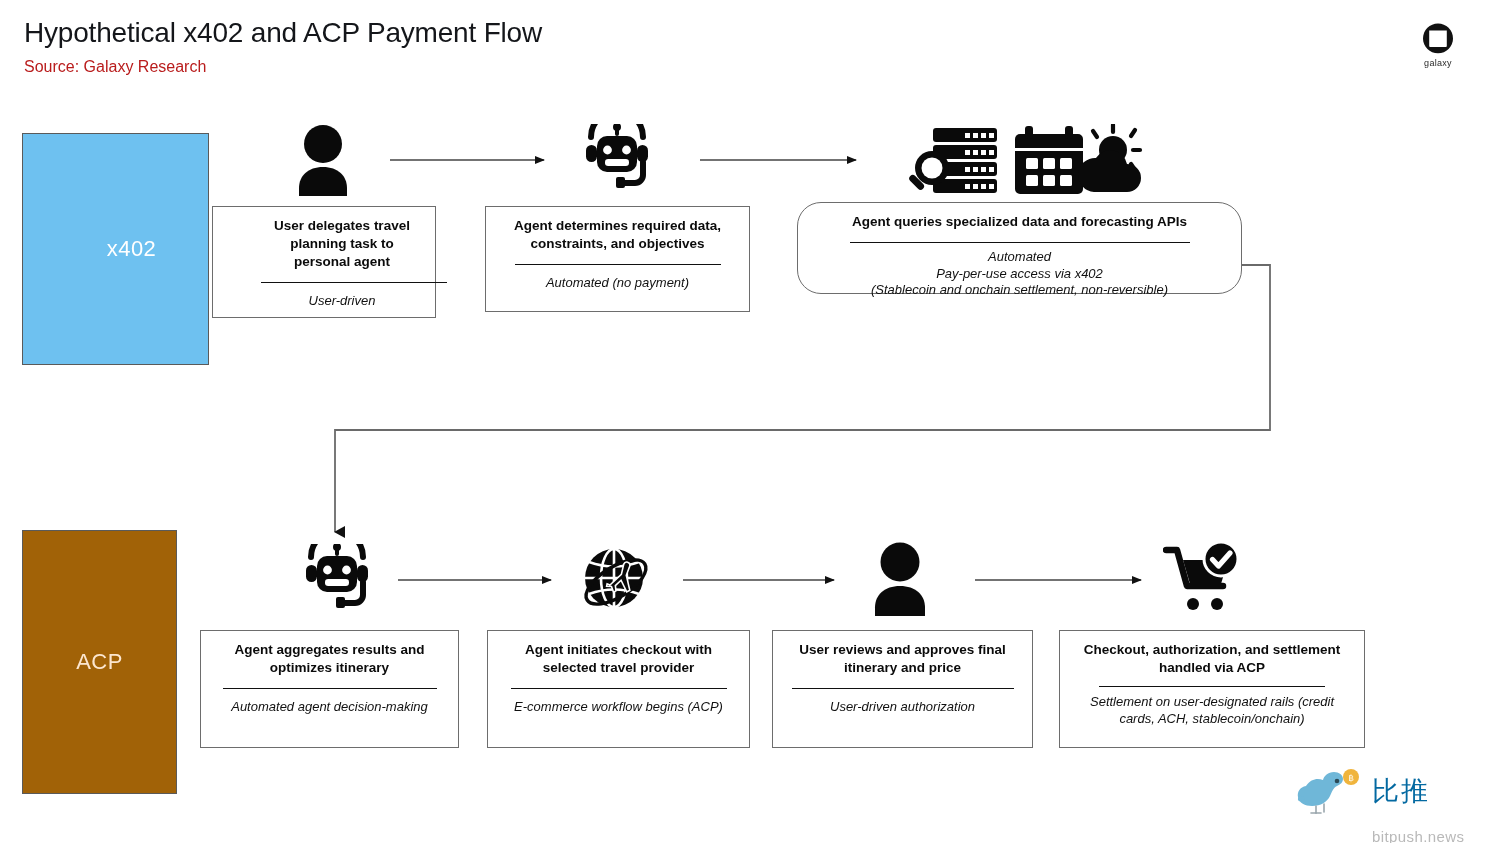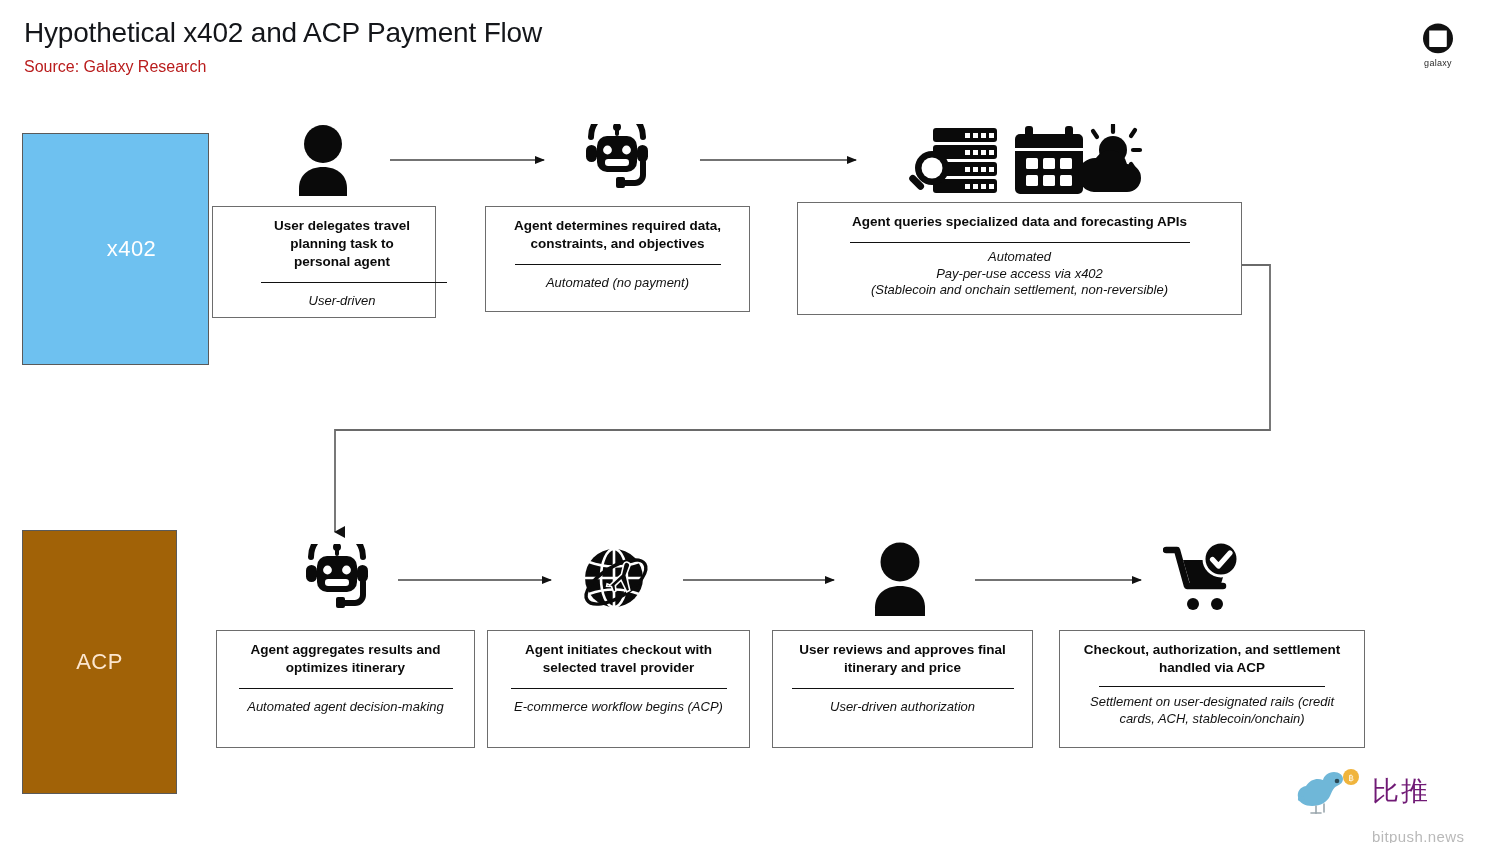--- a/index.html
+++ b/index.html
@@ -54,21 +54,21 @@
   
   .icon{display:block;}
 
   
   #connectors{left:0;top:0;width:1500px;height:843px;pointer-events:none;}
 
   
   #watermark{left:1296px;top:768px;width:200px;height:66px;}
   #watermark .wm-row{display:flex;align-items:center;gap:6px;}
   #watermark .wm-cn{
-    font-size:27px;color:#701a75;letter-spacing:2px;line-height:1;font-weight:400;
+    font-size:27px;color:#0369a1;letter-spacing:2px;line-height:1;font-weight:400;
   }
   #watermark .wm-url{
     font-size:15px;color:#b9b9b9;letter-spacing:.4px;margin-left:76px;margin-top:14px;
   }
 </style>
 </head>
 <body>
 
 <div class="abs" id="page-title">Hypothetical x402 and ACP Payment Flow</div>
 <div class="abs" id="page-subtitle">Source: Galaxy Research</div>
@@ -201,21 +201,21 @@
   <div class="rule" style="width:186px;"></div>
   <div class="sub">User-driven</div>
 </div>
 
 <div class="abs card" style="left:485px;top:206px;width:265px;height:106px;">
   <div class="title">Agent determines required data, constraints, and objectives</div>
   <div class="rule" style="width:206px;"></div>
   <div class="sub">Automated (no payment)</div>
 </div>
 
-<div class="abs card" style="left:797px;top:202px;width:445px;height:113px;">
+<div class="abs card" style="left:797px;top:202px;width:445px;height:92px;border-radius:24px;">
   <div class="title">Agent queries specialized data and forecasting APIs</div>
   <div class="rule" style="width:340px;margin-bottom:6px;"></div>
   <div class="sub" style="white-space:pre-line;line-height:1.28;">Automated
 Pay-per-use access via x402
 (Stablecoin and onchain settlement, non-reversible)</div>
 </div>
 
 <div class="abs" style="left:300px;top:544px;">
   <svg class="icon" width="74" height="72" viewBox="0 0 74 72" aria-hidden="true">
     <g fill="#0a0a0a">
@@ -268,21 +268,21 @@
       <path d="M3 8 h11 l10 36 h36"></path>
     </g>
     <path d="M20 18 h45 l-7 24 h-31 z" fill="#0a0a0a"></path>
     <circle cx="30" cy="62" r="6" fill="#0a0a0a"></circle>
     <circle cx="54" cy="62" r="6" fill="#0a0a0a"></circle>
     <circle cx="58" cy="17" r="17" fill="#0a0a0a" stroke="#ffffff" stroke-width="3"></circle>
     <path d="M49.5 17.5 l6 6.5 l11.5 -13" fill="none" stroke="#ffffff" stroke-width="5.2" stroke-linecap="round" stroke-linejoin="round"></path>
   </svg>
 </div>
 
-<div class="abs card" style="left:216px;top:630px;width:259px;height:118px;">
+<div class="abs card" style="left:200px;top:630px;width:259px;height:118px;">
   <div class="title">Agent aggregates results and optimizes itinerary</div>
   <div class="rule" style="width:214px;"></div>
   <div class="sub">Automated agent decision-making</div>
 </div>
 
 <div class="abs card" style="left:487px;top:630px;width:263px;height:118px;">
   <div class="title">Agent initiates checkout with selected travel provider</div>
   <div class="rule" style="width:216px;"></div>
   <div class="sub">E-commerce workflow begins (ACP)</div>
 </div>

